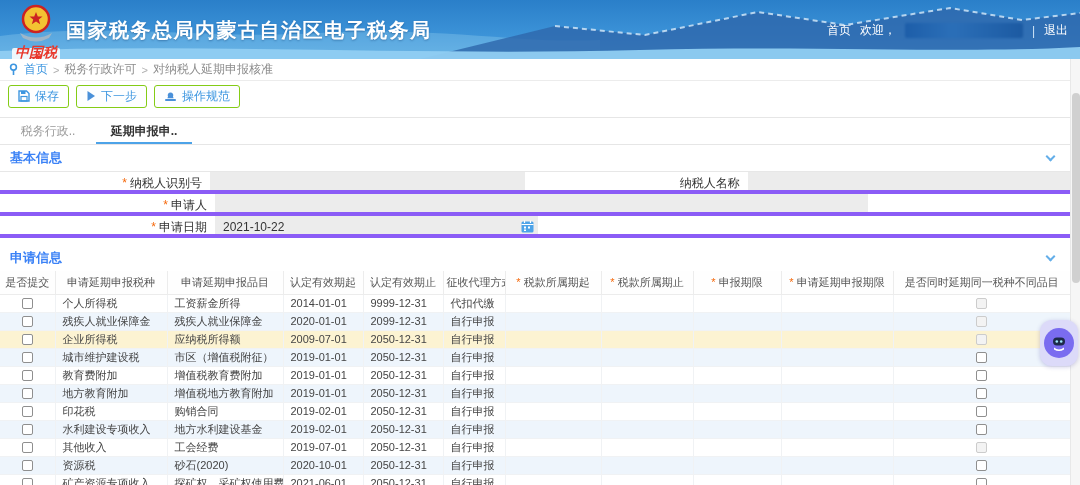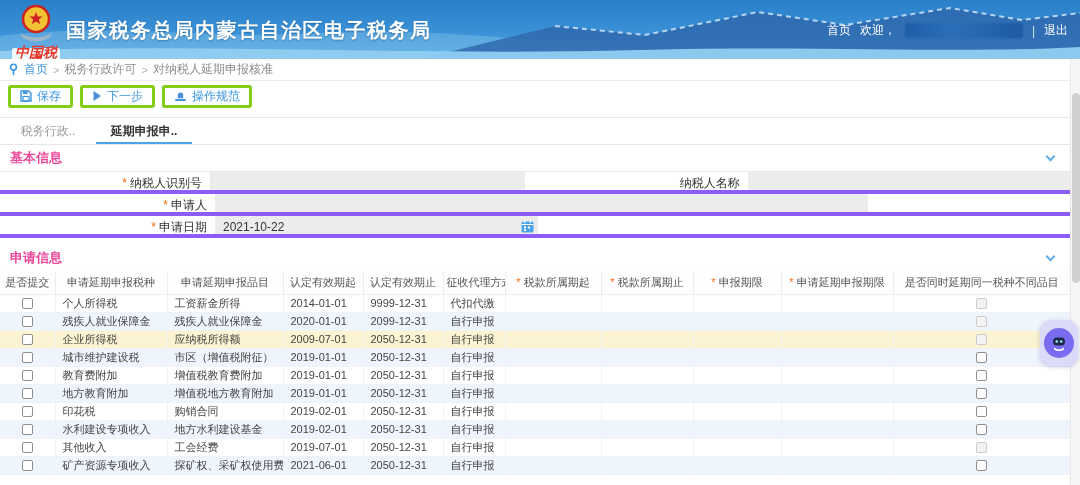--- a/index.html
+++ b/index.html
@@ -19,29 +19,29 @@
   .hdr-div { color:#cfe6f8; }
 
   
   .breadcrumb { height:22px; display:flex; align-items:center; gap:5px; padding-left:8px; font-size:12px; border-bottom:1px solid #ececec; background:#fff; }
   .breadcrumb .bc-home { color:#3d96e0; text-decoration:none; cursor:pointer; }
   .breadcrumb .bc-item { color:#8c8c8c; }
   .breadcrumb .bc-sep { color:#b0b0b0; font-size:11px; }
 
   
   .toolbar { height:30px; display:flex; align-items:center; gap:7px; padding-left:8px; background:#fff; }
-  .tb-btn { display:inline-flex; align-items:center; gap:5px; height:23px; padding:0 9px; border:3px solid #84cc16; border-radius:3px; background:#fdfeff; color:#3d96e0; font-size:12px; cursor:pointer; }
+  .tb-btn { display:inline-flex; align-items:center; gap:5px; height:23px; padding:0 9px; border:1px solid #84cc16; border-radius:3px; background:#fdfeff; color:#3d96e0; font-size:12px; cursor:pointer; }
 
   
   .tabs { margin-top:6px; height:28px; display:flex; border-top:1px solid #e6e6e6; border-bottom:1px solid #e6e6e6; background:#fff; width:1070px; }
   .tab { width:96px; text-align:center; line-height:26px; font-size:12px; color:#999; cursor:pointer; }
   .tab.active { color:#333; font-weight:bold; border-bottom:2px solid #4da3e8; }
 
   
-  .section-header { position:relative; height:26px; line-height:26px; padding-left:10px; font-size:13px; font-weight:bold; color:#ec4899; width:1070px; }
+  .section-header { position:relative; height:26px; line-height:26px; padding-left:10px; font-size:13px; font-weight:bold; color:#3b82f6; width:1070px; }
   .chevron { position:absolute; right:16px; top:8px; width:7px; height:7px; border-right:2px solid #63aee9; border-bottom:2px solid #63aee9; transform:rotate(45deg); cursor:pointer; }
 
   
   .form { width:1070px; font-size:12px; border-top:1px solid #e7e7e7; }
   .frow { display:flex; height:22px; border-bottom:4px solid #8b5cf6; }
   .flabel { text-align:right; line-height:22px; padding-right:8px; color:#333; background:#fff; white-space:nowrap; }
   .flabel.l { width:215px; } .flabel.r { width:228px; }
   .fvalue { background:#ececec; line-height:22px; padding-left:8px; color:#333; position:relative; }
   .fvalue.l { width:323px; } .fvalue.r { width:330px; }
   .fempty { flex:1; background:#fff; }
@@ -319,20 +319,33 @@
           <td>2050-12-31</td>
           <td>自行申报</td>
           <td></td>
           <td></td>
           <td></td>
           <td></td>
           <td class="cc"><span class="cb dis"></span></td>
         </tr>
         <tr>
           <td class="cc"><span class="cb"></span></td>
+          <td>资源税</td>
+          <td>砂石(2020)</td>
+          <td>2020-10-01</td>
+          <td>2050-12-31</td>
+          <td>自行申报</td>
+          <td></td>
+          <td></td>
+          <td></td>
+          <td></td>
+          <td class="cc"><span class="cb"></span></td>
+        </tr>
+        <tr>
+          <td class="cc"><span class="cb"></span></td>
           <td>矿产资源专项收入</td>
           <td>探矿权、采矿权使用费收入</td>
           <td>2021-06-01</td>
           <td>2050-12-31</td>
           <td>自行申报</td>
           <td></td>
           <td></td>
           <td></td>
           <td></td>
           <td class="cc"><span class="cb"></span></td>

